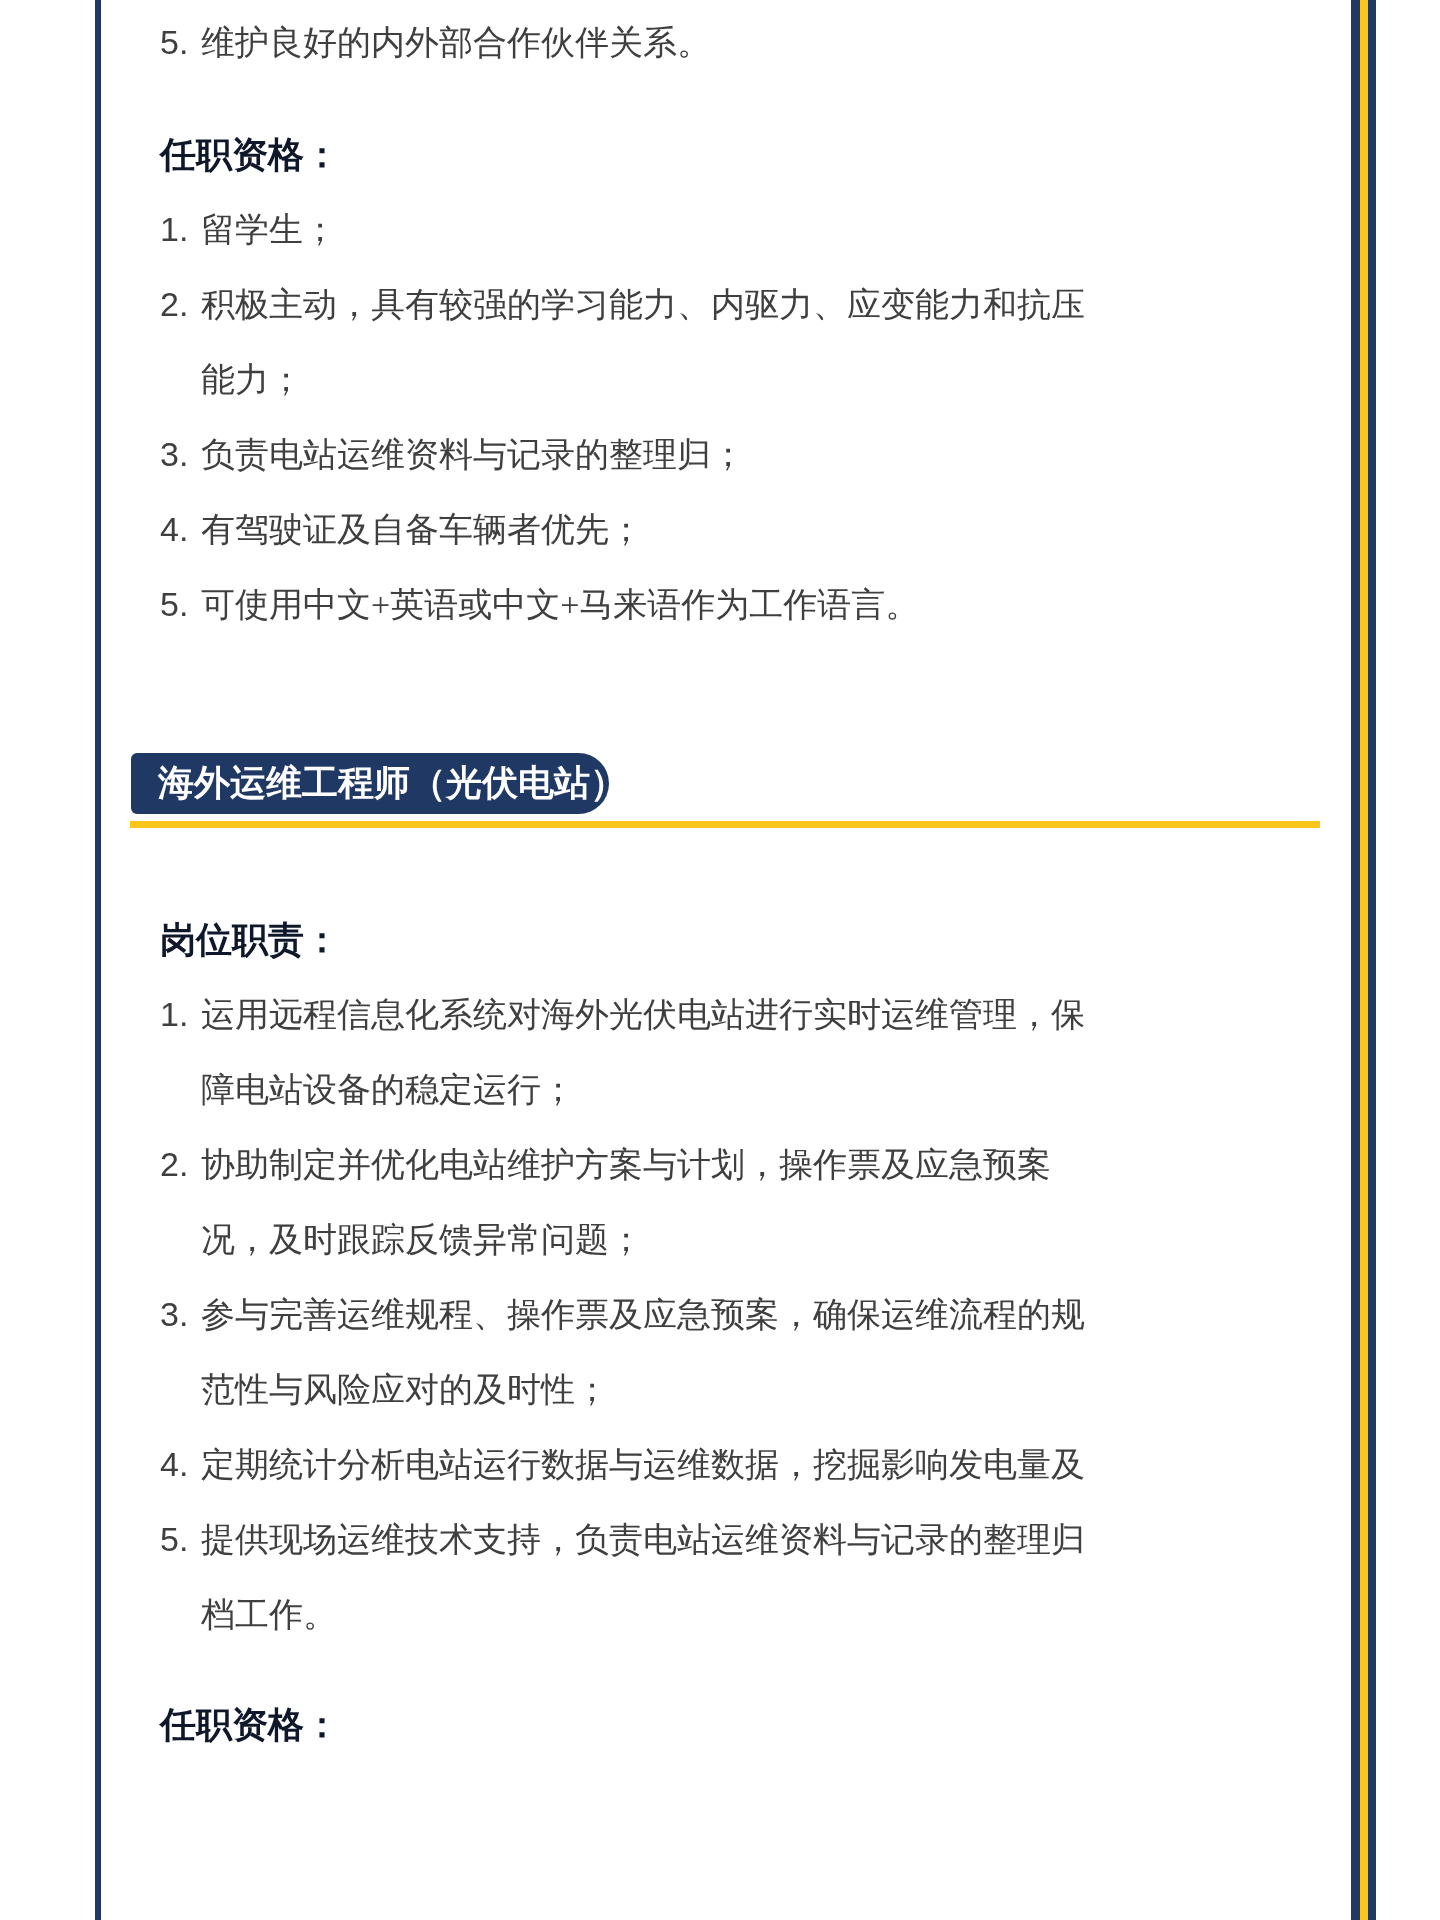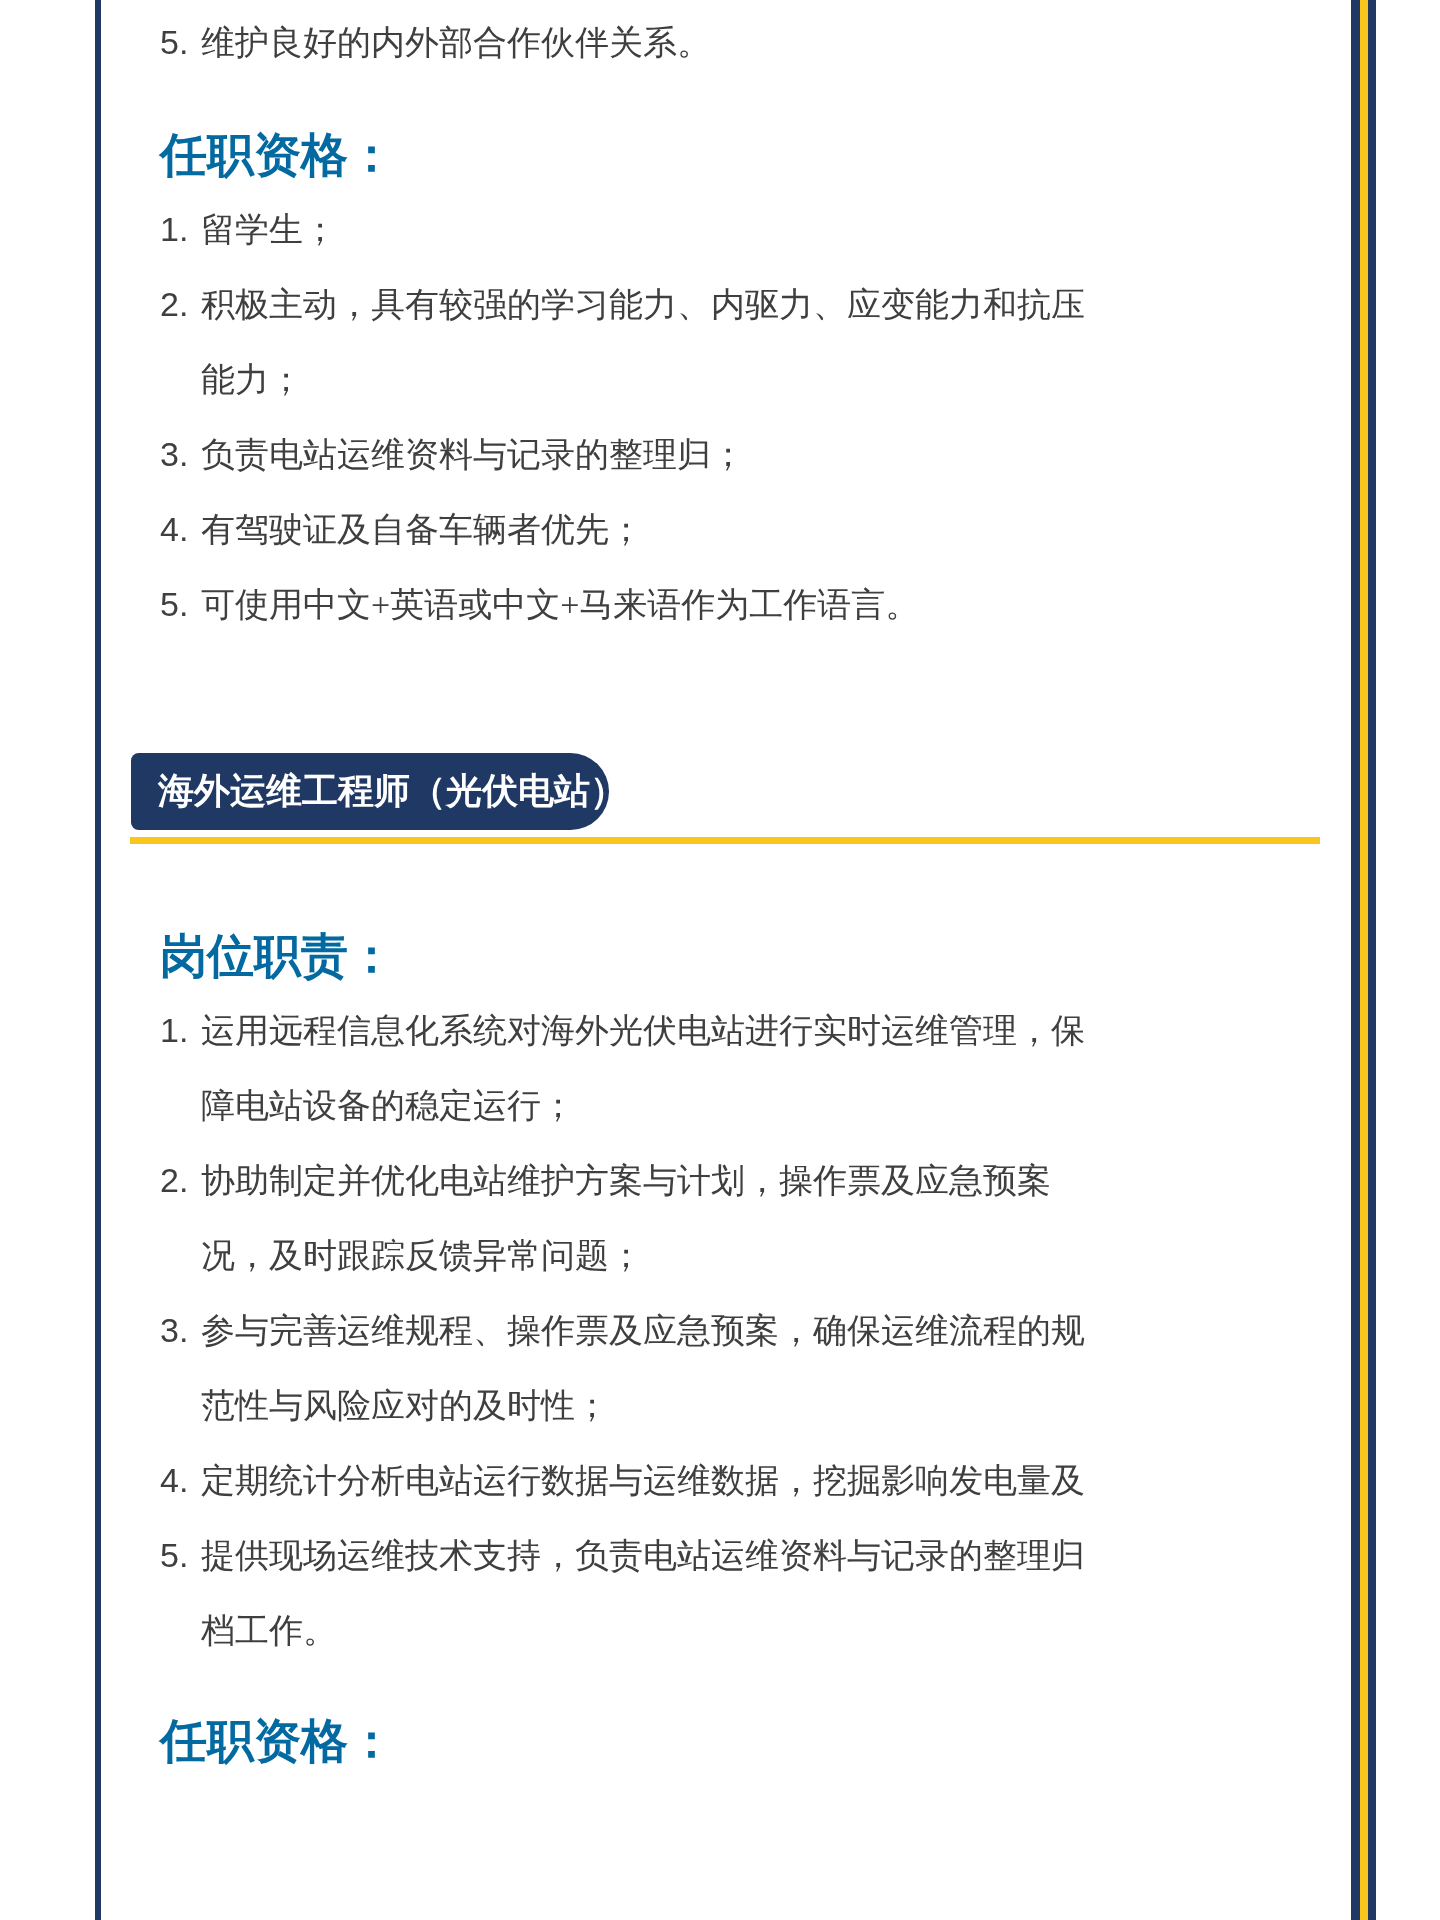--- a/index.html
+++ b/index.html
@@ -56,34 +56,34 @@
   }
   .item-lines { flex: 1; min-width: 0; font-family: Liberation Serif, serif; }
   .item-lines .line {
     display: block;
     height: 75px;
     line-height: 75px;
     white-space: nowrap;
   }
 
   .section-heading {
-    font-size: 47px;
+    font-size: 36px;
     font-weight: bold;
-    color: #0369a1;
+    color: #0f172a;
     line-height: 75px;
     white-space: nowrap;
   }
   .heading-gap { margin-top: 37px; }
 
   .job-banner {
     position: relative;
     left: -29px;
     margin-top: 111px;
     width: 478px;
-    height: 77px;
+    height: 61px;
     box-sizing: border-box;
     background: #1f3864;
     border-radius: 8px 40px 40px 8px;
     display: flex;
     align-items: center;
     padding-left: 27px;
     color: #ffffff;
     font-size: 36px;
     font-weight: bold;
     white-space: nowrap;

